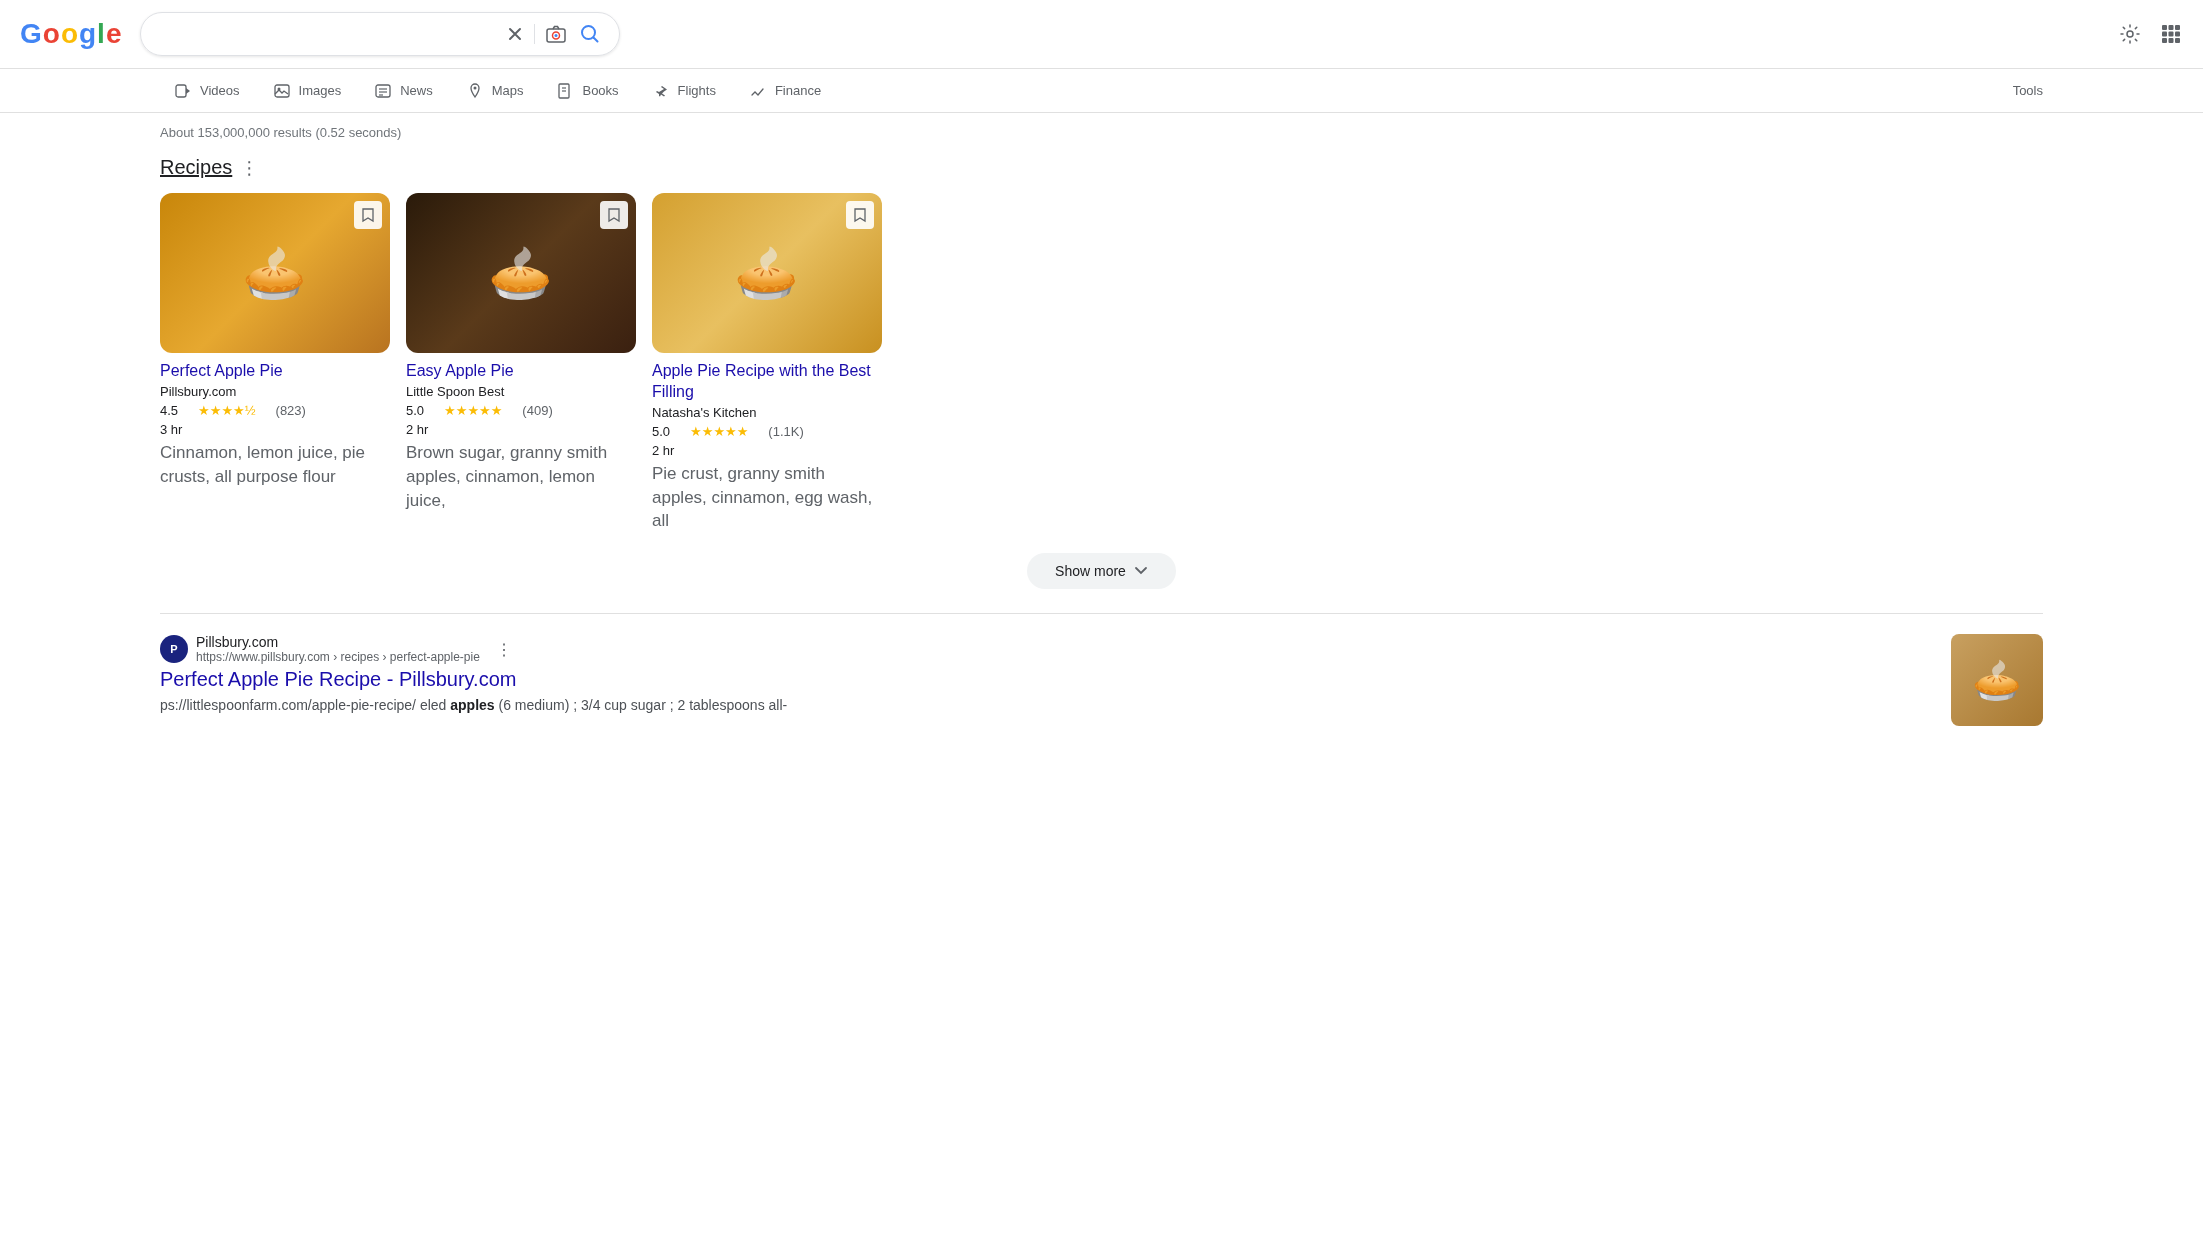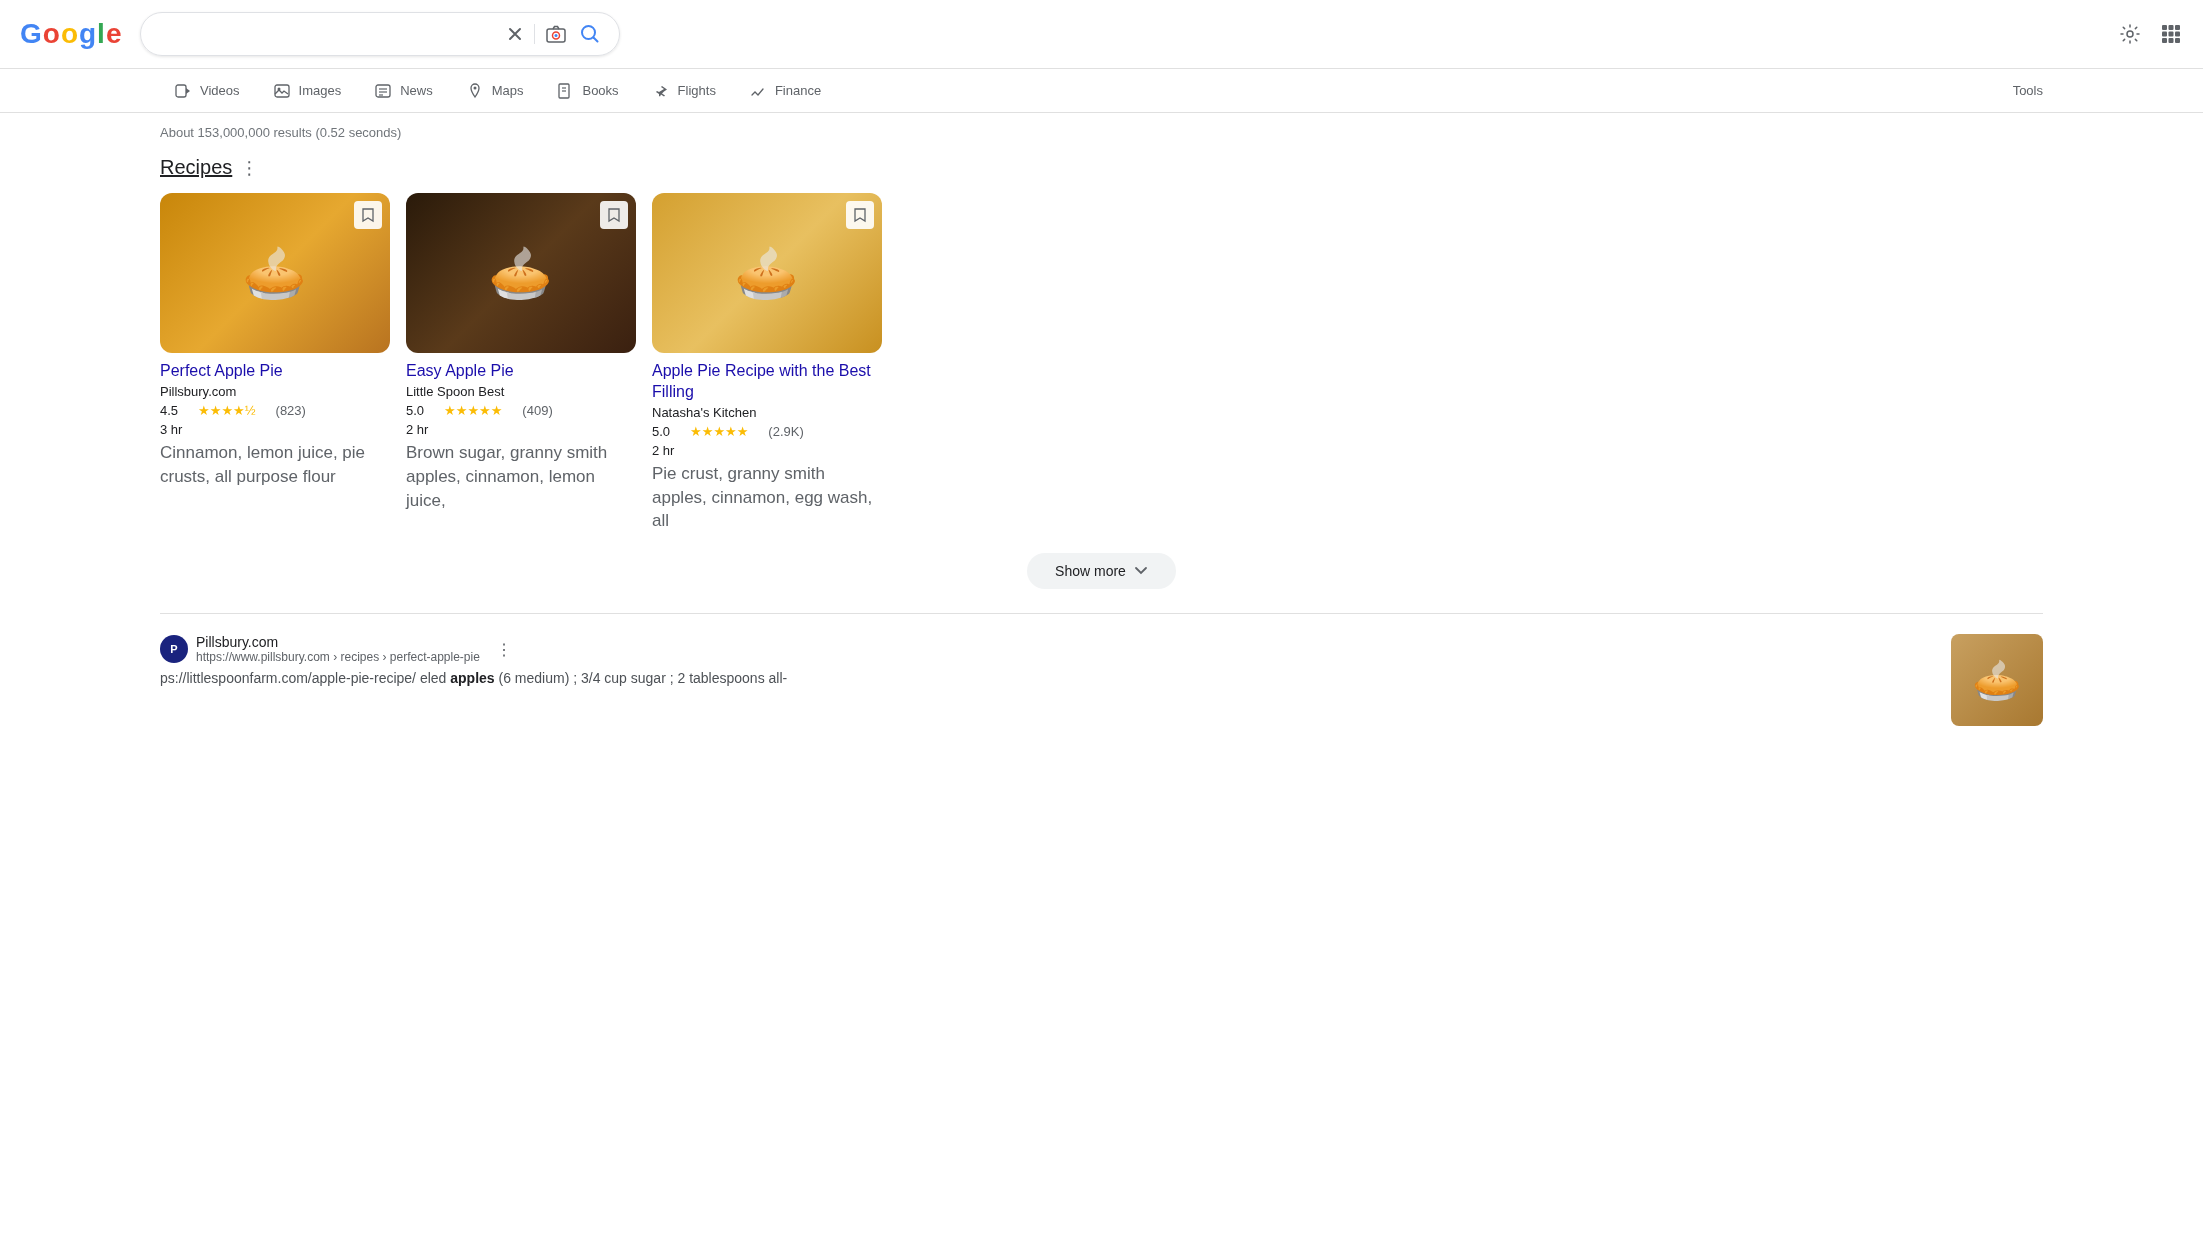--- a/index.html
+++ b/index.html
@@ -270,21 +270,21 @@
             <svg width="14" height="16" viewBox="0 0 14 16">
                 <path d="M2 2h10v12l-5-3-5 3z" fill="none" stroke="#5f6368" stroke-width="1.3"></path>
               </svg>
           </div>
         </div>
         <div class="recipe-title">Apple Pie Recipe with the Best Filling</div>
         <div class="recipe-source">Natasha's Kitchen</div>
         <div class="recipe-rating">
           <span>5.0</span>
           <span class="stars">★★★★★</span>
-          <span class="rating-count">(2.9K)</span>
+          <span class="rating-count">(1.1K)</span>
         </div>
         <div class="recipe-time">2 hr</div>
         <div class="recipe-ingredients">Pie crust, granny smith apples, cinnamon, egg wash, all</div>
       </div>
     </div>
 
     <div class="show-more-wrap">
       <button class="show-more-btn">
         <span>Show more</span>
         <svg width="14" height="14" viewBox="0 0 14 14">
@@ -299,20 +299,21 @@
   <div class="search-result">
     <div class="result-left">
       <div class="result-source">
         <div class="source-favicon">P</div>
         <div>
           <div class="source-name">Pillsbury.com</div>
           <div class="source-url">https://www.pillsbury.com › recipes › perfect-apple-pie</div>
         </div>
         <span class="source-menu">⋮</span>
       </div>
+      <div class="result-title">Perfect Apple Pie Recipe - Pillsbury.com</div>
       <div class="result-snippet">
         <span>ps://littlespoonfarm.com/apple-pie-recipe/ eled </span><strong>apples</strong><span> (6 medium) ; 3/4 cup sugar ; 2 tablespoons all-</span>
       </div>
     </div>
     <div class="result-img" style="background: linear-gradient(135deg, #c8a060, #a87830);">
       <span style="font-size:40px;">🥧</span>
     </div>
   </div>
 </div>
 

